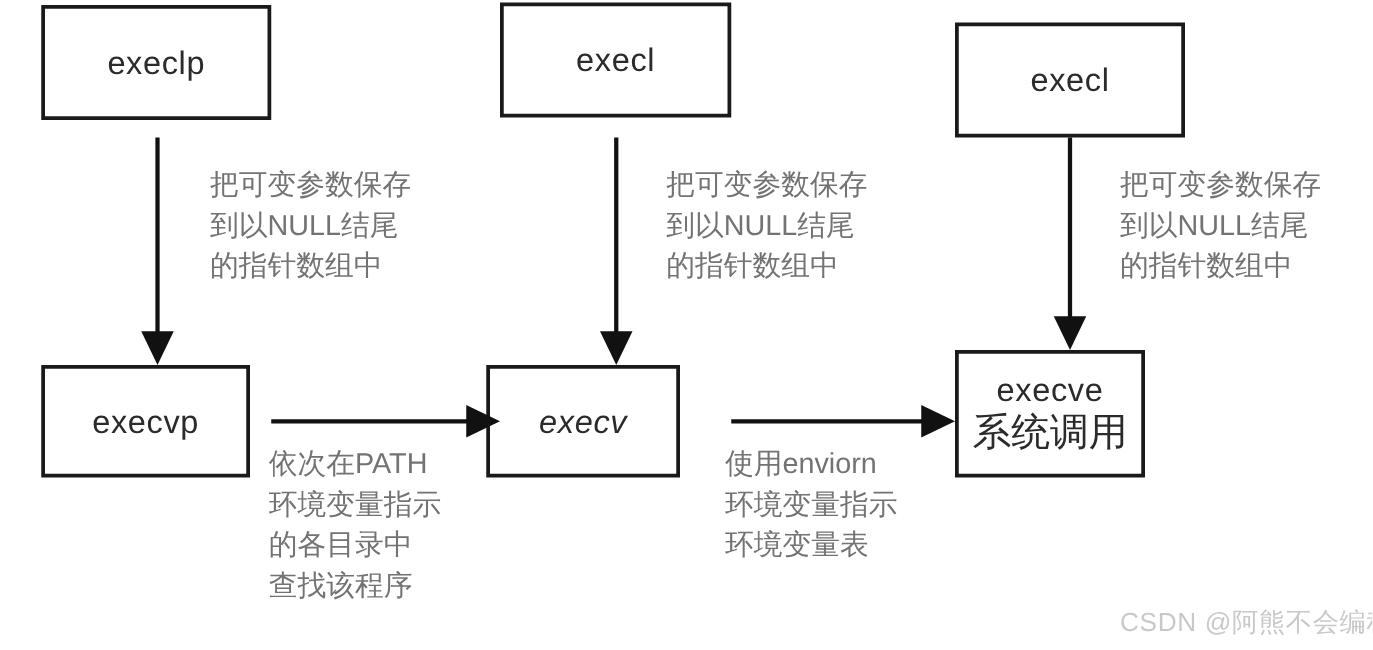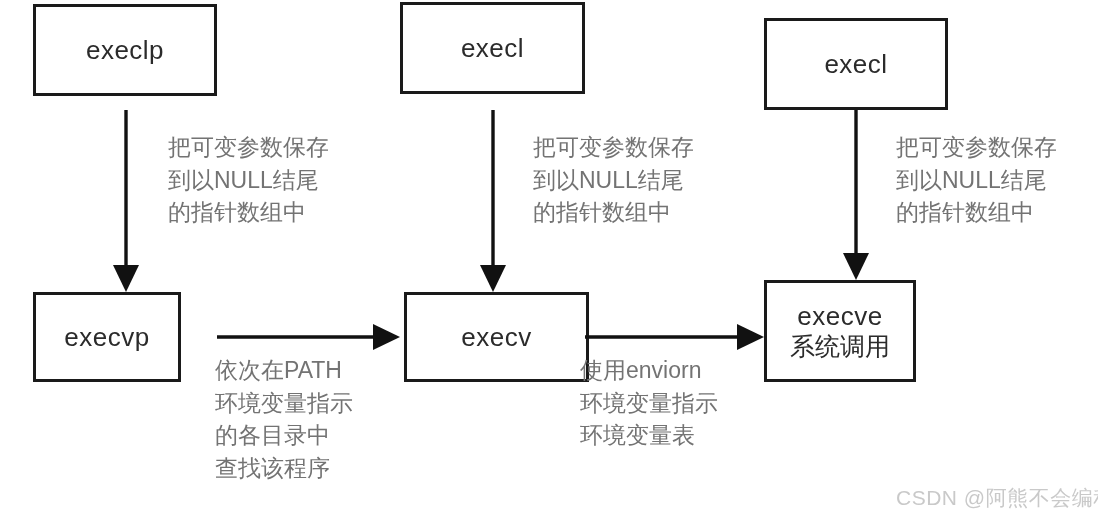--- a/index.html
+++ b/index.html
@@ -24,21 +24,21 @@
     flex-direction: column;
     align-items: center;
     justify-content: center;
     color: #2b2b2b;
     font-size: 26px;
     line-height: 1.18;
     letter-spacing: 0.5px;
     white-space: nowrap;
   }
   .node .sub {
-    font-size: 25px;
+    font-size: 31px;
     letter-spacing: 0px;
   }
   .annot {
     position: absolute;
     color: #737373;
     font-size: 23px;
     line-height: 1.42;
     letter-spacing: 0px;
     white-space: pre;
   }
@@ -71,25 +71,25 @@
   </div>
 
   <div class="node" style="left:400px; top:2px; width:185px; height:92px;">
     <span>execl</span>
   </div>
 
   <div class="node" style="left:764px; top:18px; width:184px; height:92px;">
     <span>execl</span>
   </div>
 
-  <div class="node" style="left:33px; top:292px; width:148px; height:90px;">
+  <div class="node" style="left:33px; top:292px; width:167px; height:90px;">
     <span>execvp</span>
   </div>
 
-  <div class="node" style="left:404px; top:292px; width:185px; height:90px;">
+  <div class="node" style="left:389px; top:292px; width:155px; height:90px;font-style:italic;">
     <span>execv</span>
   </div>
 
   <div class="node" style="left:764px; top:280px; width:152px; height:102px;">
     <span>execve</span>
     <span class="sub">系统调用</span>
   </div>
 
   <svg class="edge" style="left:0px; top:0px; width:1098px; height:520px;">
     <line x1="126" y1="110" x2="126" y2="275"></line>

